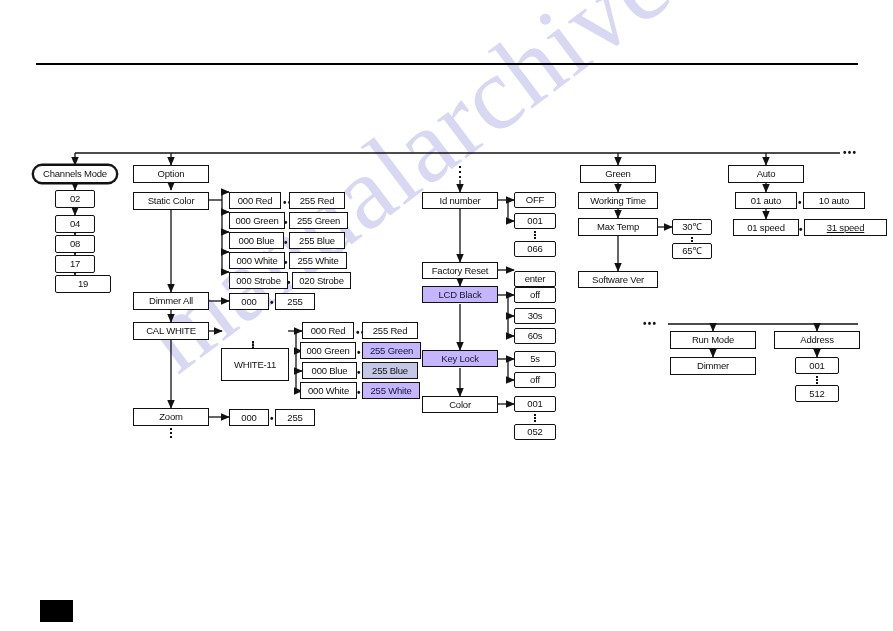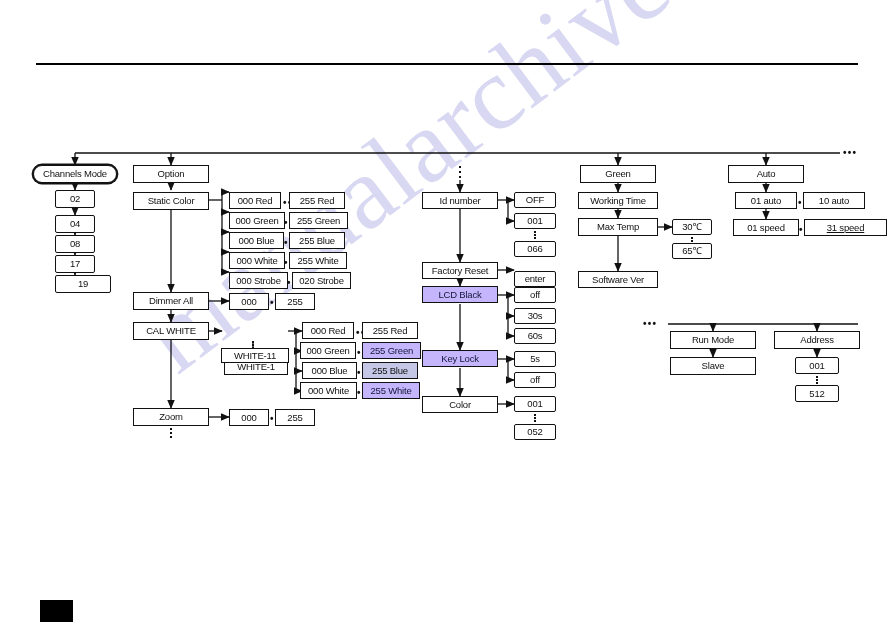--- a/index.html
+++ b/index.html
@@ -240,21 +240,21 @@
     <div class="hdots" style="left:270px;top:298px;">•••</div>
     <div class="node round" style="left:275px;top:293px;width:40px;height:17px;">255</div>
 
     <div class="node round" style="left:133px;top:322px;width:76px;height:18px;">CAL WHITE</div>
     <div class="node round" style="left:224px;top:322px;width:64px;height:17px;margin-top:36px;">WHITE-1</div>
     <div class="vdots" style="left:252px;top:341px;height:8px;">
       <i></i>
         <i></i>
         <i></i>
     </div>
-    <div class="node round" style="left:221px;top:348px;width:68px;height:15px;">WHITE-11</div>
+    <div class="node round" style="left:221px;top:348px;width:68px;height:33px;">WHITE-11</div>
 
     <div class="node round" style="left:302px;top:322px;width:52px;height:17px;">000 Red</div>
     <div class="hdots" style="left:356px;top:328px;">•••</div>
     <div class="node round" style="left:362px;top:322px;width:56px;height:17px;">255 Red</div>
 
     <div class="node round" style="left:300px;top:342px;width:56px;height:17px;">000 Green</div>
     <div class="hdots" style="left:357px;top:348px;">•••</div>
     <div class="node round hl" style="left:362px;top:342px;width:59px;height:17px;">255 Green</div>
 
     <div class="node round" style="left:302px;top:362px;width:55px;height:17px;">000 Blue</div>
@@ -328,21 +328,21 @@
     <div class="node round" style="left:735px;top:192px;width:62px;height:17px;">01 auto</div>
     <div class="hdots" style="left:798px;top:198px;">•••</div>
     <div class="node round" style="left:803px;top:192px;width:62px;height:17px;">10 auto</div>
 
     <div class="node round" style="left:733px;top:219px;width:66px;height:17px;">01 speed</div>
     <div class="hdots" style="left:799px;top:225px;">•••</div>
     <div class="node round" style="left:804px;top:219px;width:83px;height:17px;text-decoration:underline;">31 speed</div>
 
     <div class="hdots" style="left:643px;top:319px;">•••</div>
     <div class="node round" style="left:670px;top:331px;width:86px;height:18px;">Run Mode</div>
-    <div class="node round" style="left:670px;top:357px;width:86px;height:18px;">Slave</div>
+    <div class="node round" style="left:670px;top:357px;width:86px;height:18px;">Dimmer</div>
 
     <div class="node round" style="left:774px;top:331px;width:86px;height:18px;">Address</div>
     <div class="node sq" style="left:795px;top:357px;width:44px;height:17px;">001</div>
     <div class="vdots" style="left:816px;top:376px;height:8px;">
       <i></i>
         <i></i>
         <i></i>
     </div>
     <div class="node sq" style="left:795px;top:385px;width:44px;height:17px;">512</div>
 

